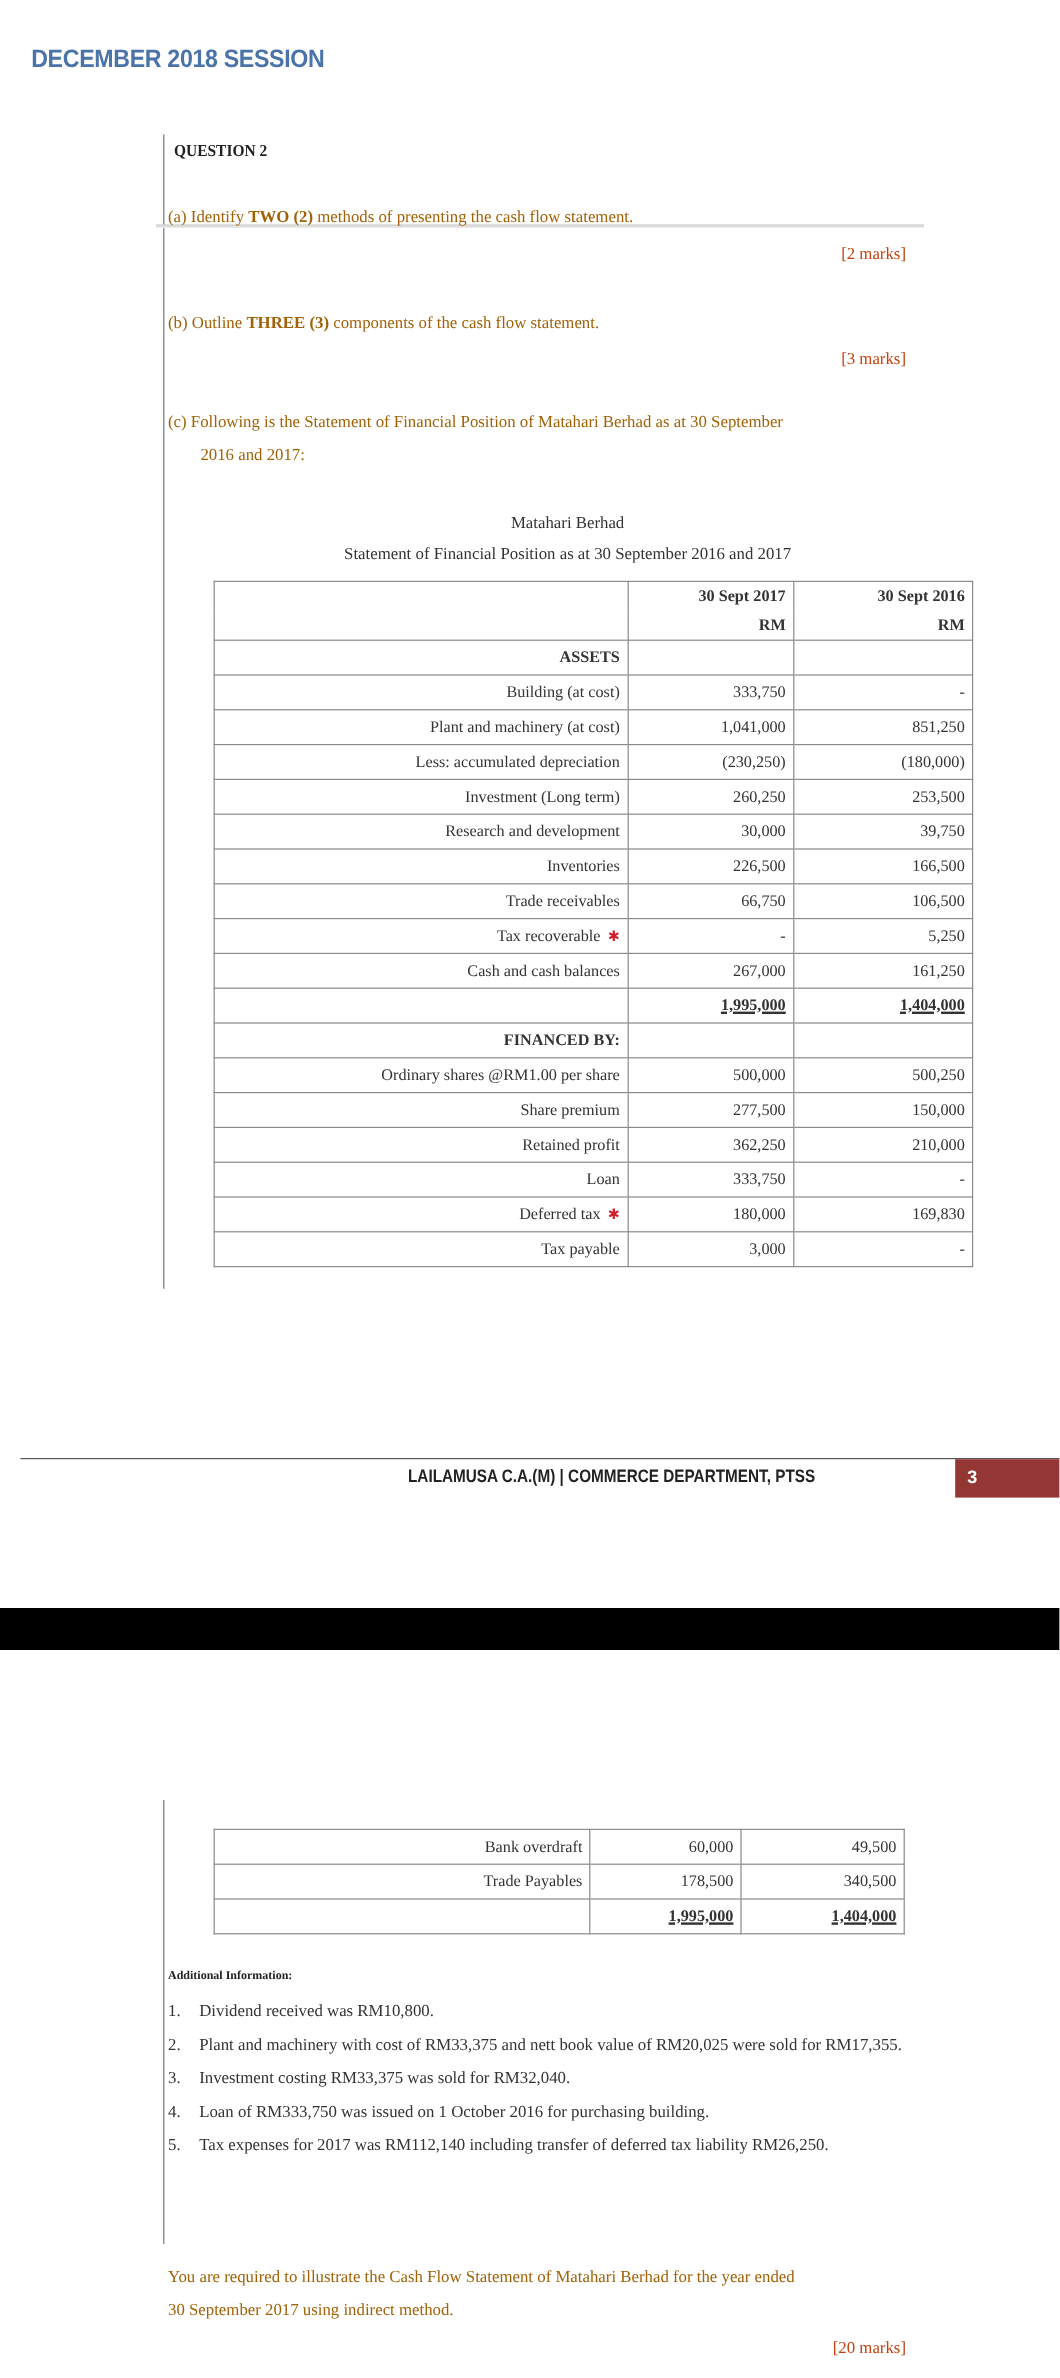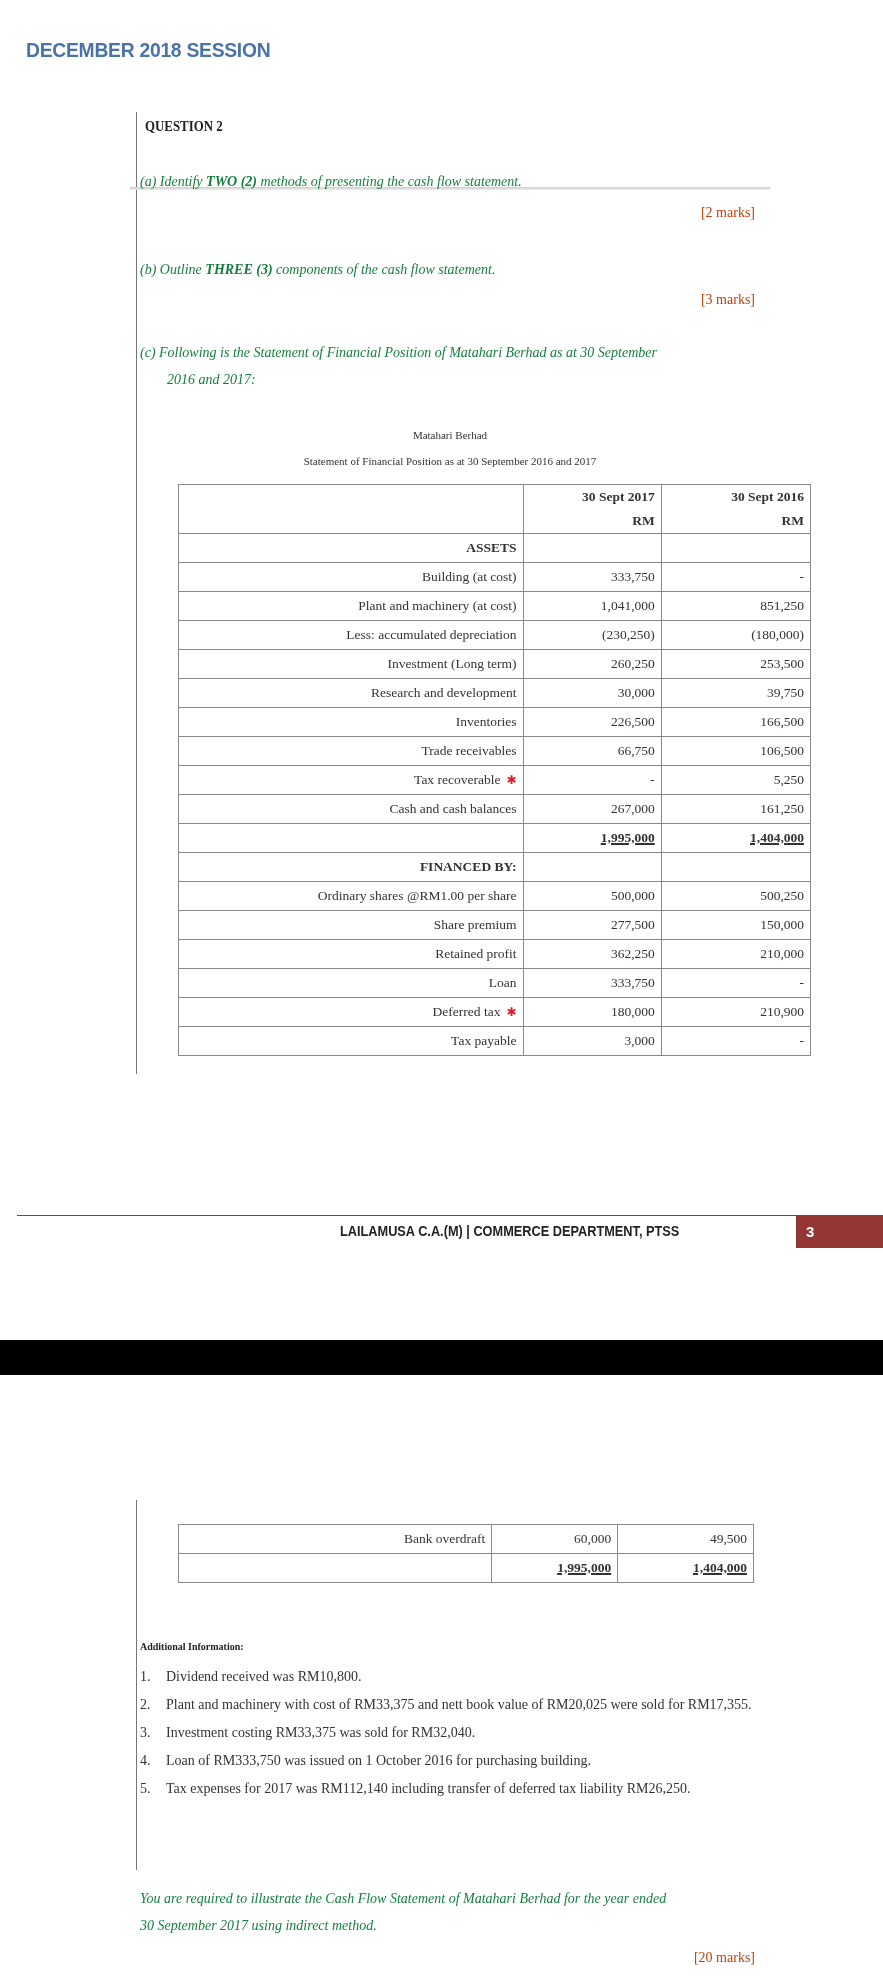--- a/index.html
+++ b/index.html
@@ -5,26 +5,26 @@
   html, body { margin: 0; padding: 0; background: #ffffff; }
   body { width: 883px; height: 1982px; position: relative; overflow: hidden;
          font-family: "Liberation Serif", serif; color: #222; }
 
   .session-title { position: absolute; left: 26px; top: 38px; font-family: "Liberation Sans", sans-serif;
         font-weight: bold; font-size: 21px; color: #4a73a8; letter-spacing: -0.3px; transform: scaleX(0.92); transform-origin: left; }
 
   .vline { position: absolute; width: 1px; background: #777; }
   .q-title { position: absolute; left: 145px; top: 119px; font-weight: bold; font-size: 14px; transform: scaleX(0.92); transform-origin: left; }
 
-  .txt { position: absolute; font-size: 14px; color: #15803d; white-space: nowrap; font-style: italic; }
+  .txt { position: absolute; font-size: 14px; color: #a16207; white-space: nowrap; }
   .marks { position: absolute; font-size: 14px; color: #c2410c; right: 128px; }
   .strike-shadow { position: absolute; left: 130px; top: 187px; width: 640px; height: 3px;
         background: linear-gradient(#ccc, #eee); }
 
-  .center { position: absolute; left: 162px; width: 576px; text-align: center; font-size: 11px; color: #333; }
+  .center { position: absolute; left: 185px; width: 576px; text-align: center; font-size: 14px; color: #333; }
 
   table.sofp { position: absolute; border-collapse: collapse; font-size: 13.5px; color: #333; }
   table.sofp td { border: 1px solid #8a8a8a; padding: 0 6px; height: 28px; }
   table.sofp td.num { text-align: right; }
   table.sofp td.lbl { text-align: right; }
   table.sofp .hdr td { height: 24px; font-weight: bold; }
   table.sofp .bold { font-weight: bold; }
   .total { text-decoration: underline; text-decoration-thickness: 2px; font-weight: bold; }
   .star { color: #d21f2b; font-size: 12px; margin-left: 6px; }
 
@@ -166,21 +166,21 @@
         <td class="num">210,000</td>
       </tr>
       <tr>
         <td class="lbl"><span>Loan</span></td>
         <td class="num">333,750</td>
         <td class="num">-</td>
       </tr>
       <tr>
         <td class="lbl"><span>Deferred tax</span><span class="star">✱</span></td>
         <td class="num">180,000</td>
-        <td class="num">210,900</td>
+        <td class="num">169,830</td>
       </tr>
       <tr>
         <td class="lbl"><span>Tax payable</span></td>
         <td class="num">3,000</td>
         <td class="num">-</td>
       </tr>
     </tbody>
 </table>
 
 <div class="footer-line"></div>
@@ -198,20 +198,25 @@
       <col style="width:314px">
       <col style="width:126px">
       <col style="width:136px">
     </colgroup>
   <tbody id="continued-body">
       <tr>
         <td class="lbl"><span>Bank overdraft</span></td>
         <td class="num">60,000</td>
         <td class="num">49,500</td>
       </tr>
+      <tr>
+        <td class="lbl"><span>Trade Payables</span></td>
+        <td class="num">178,500</td>
+        <td class="num">340,500</td>
+      </tr>
     </tbody>
   <tbody>
       <tr>
     <td></td>
     <td class="num"><span class="total">1,995,000</span></td>
     <td class="num"><span class="total">1,404,000</span></td>
   </tr>
 </tbody>
   </table>
 

